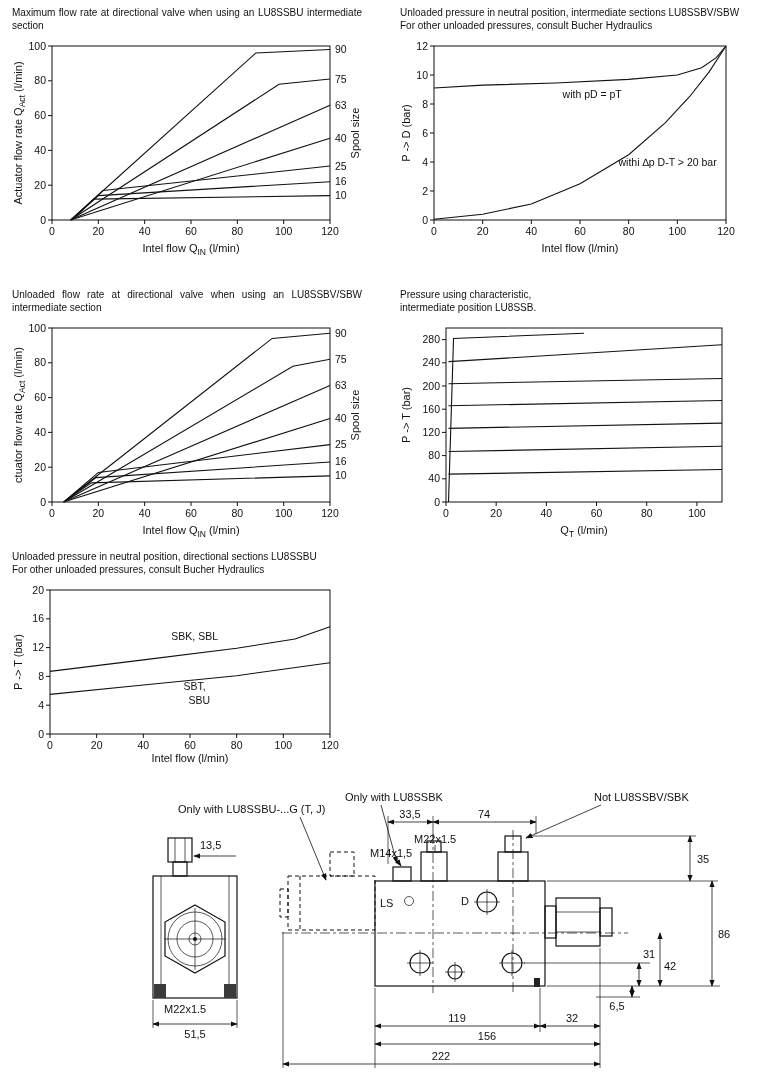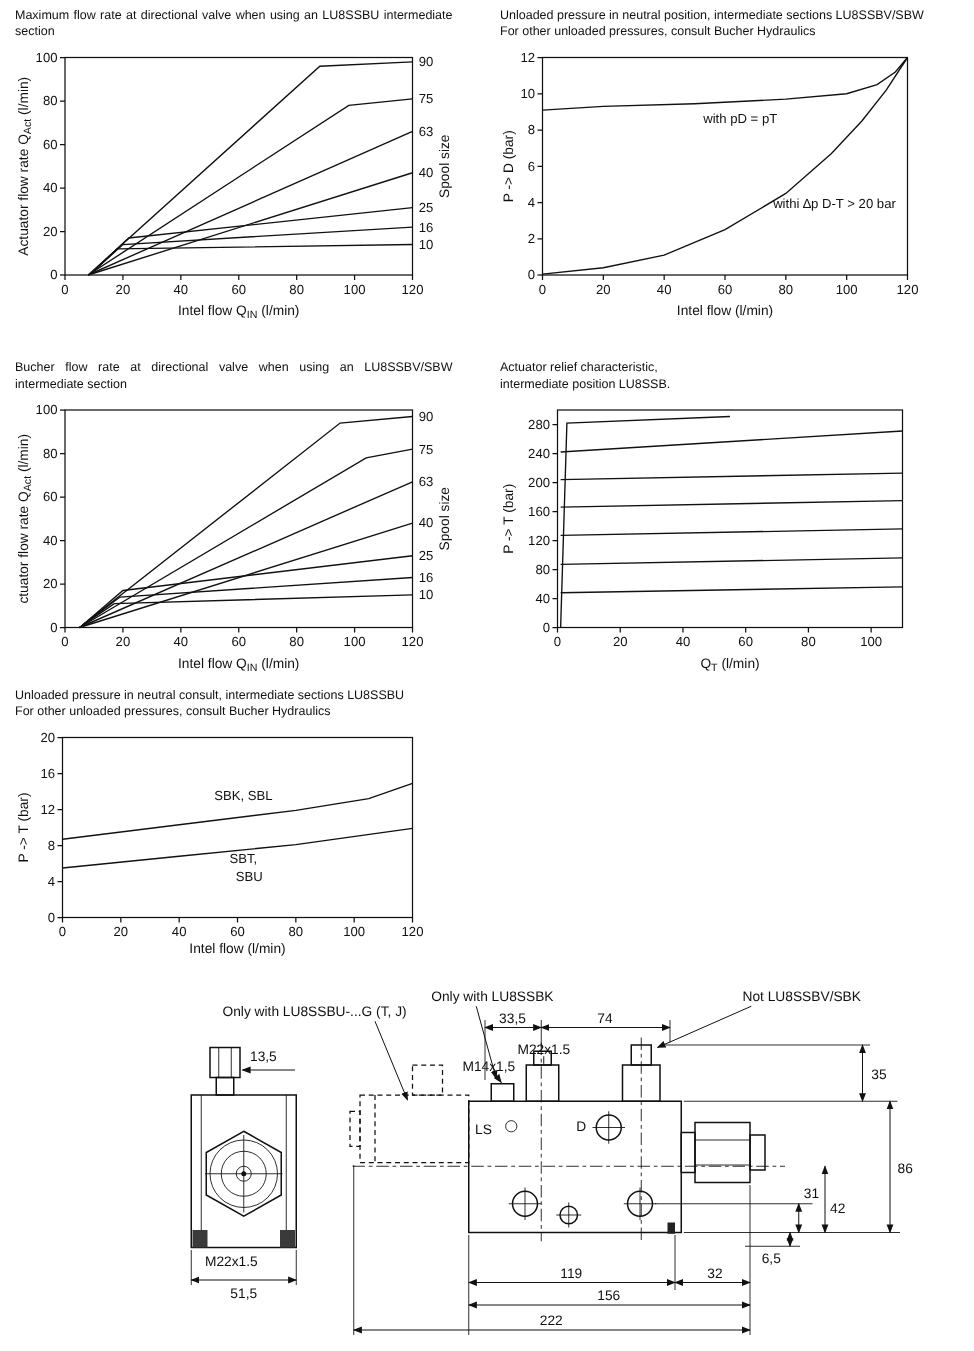--- a/index.html
+++ b/index.html
@@ -112,21 +112,21 @@
         <polyline points="34,181.275 82.66666666666666,176.2 131.33333333333331,166.05 180,145.75 228.66666666666666,116.75 265.16666666666663,84.85 289.5,58.75 308.96666666666664,34.099999999999994 326,8" fill="none" stroke="#111" stroke-width="1.1"></polyline>
         <text x="192.16666666666666" y="60.19999999999999" text-anchor="middle" font-size="10.5">with pD = pT</text>
         <text x="267.6" y="128.35" text-anchor="middle" font-size="10.5">withi ∆p D-T &gt; 20 bar</text>
         <text x="180" y="214" text-anchor="middle" font-size="11"><tspan>Intel flow (l/min)</tspan></text>
         <text transform="translate(10,95) rotate(-90)" text-anchor="middle" font-size="11"><tspan>P -&gt; D (bar)</tspan></text>
       </svg>
     </div>
 </div>
 
 <div class="sec" style="left:12px;top:288px;width:350px">
-  <p class="h">Bucher flow rate at directional valve when using an LU8SSBV/SBW intermediate section</p>
+  <p class="h">Unloaded flow rate at directional valve when using an LU8SSBV/SBW intermediate section</p>
   <div class="chart">
       <svg width="352" height="218" viewBox="0 0 352 218">
         <rect x="40" y="8" width="278" height="174" fill="none" stroke="#111" stroke-width="1"></rect>
         <line x1="40" y1="182" x2="40" y2="186" stroke="#111" stroke-width="1"></line>
         <text x="40" y="197" text-anchor="middle" font-size="10.5">0</text>
         <line x1="86.33333333333333" y1="182" x2="86.33333333333333" y2="186" stroke="#111" stroke-width="1"></line>
         <text x="86.33333333333333" y="197" text-anchor="middle" font-size="10.5">20</text>
         <line x1="132.66666666666666" y1="182" x2="132.66666666666666" y2="186" stroke="#111" stroke-width="1"></line>
         <text x="132.66666666666666" y="197" text-anchor="middle" font-size="10.5">40</text>
         <line x1="179" y1="182" x2="179" y2="186" stroke="#111" stroke-width="1"></line>
@@ -164,21 +164,21 @@
         <polyline points="53.9,180.26 79.38333333333333,162.86 318,155.9" fill="none" stroke="#111" stroke-width="1.1"></polyline>
         <text x="323" y="159.4" font-size="10.5">10</text>
         <text x="179" y="214" text-anchor="middle" font-size="11"><tspan>Intel flow Q</tspan><tspan dy="2.5" font-size="8.5">IN</tspan><tspan dy="-2.5"> (l/min)</tspan></text>
         <text transform="translate(10,95) rotate(-90)" text-anchor="middle" font-size="11"><tspan>ctuator flow rate Q</tspan><tspan dy="2.5" font-size="8.5">Act</tspan><tspan dy="-2.5"> (l/min)</tspan></text>
         <text transform="translate(347,95) rotate(-90)" text-anchor="middle" font-size="11">Spool size</text>
       </svg>
     </div>
 </div>
 
 <div class="sec" style="left:400px;top:288px;width:372px">
-  <p class="h">Actuator relief characteristic,</p>
+  <p class="h">Pressure using characteristic,</p>
   <p class="h">intermediate position LU8SSB.</p>
   <div class="chart">
       <svg width="336" height="218" viewBox="0 0 336 218">
         <rect x="46" y="8" width="276" height="174" fill="none" stroke="#111" stroke-width="1"></rect>
         <line x1="46" y1="182" x2="46" y2="186" stroke="#111" stroke-width="1"></line>
         <text x="46" y="197" text-anchor="middle" font-size="10.5">0</text>
         <line x1="96.18181818181819" y1="182" x2="96.18181818181819" y2="186" stroke="#111" stroke-width="1"></line>
         <text x="96.18181818181819" y="197" text-anchor="middle" font-size="10.5">20</text>
         <line x1="146.36363636363637" y1="182" x2="146.36363636363637" y2="186" stroke="#111" stroke-width="1"></line>
         <text x="146.36363636363637" y="197" text-anchor="middle" font-size="10.5">40</text>
@@ -211,21 +211,21 @@
         <polyline points="48.50909090909091,108.34 322,103.12" fill="none" stroke="#111" stroke-width="1.1"></polyline>
         <polyline points="48.50909090909091,131.54000000000002 322,126.32" fill="none" stroke="#111" stroke-width="1.1"></polyline>
         <polyline points="48.50909090909091,154.16 322,149.51999999999998" fill="none" stroke="#111" stroke-width="1.1"></polyline>
         <text x="184" y="214" text-anchor="middle" font-size="11"><tspan>Q</tspan><tspan dy="2.5" font-size="8.5">T</tspan><tspan dy="-2.5"> (l/min)</tspan></text>
         <text transform="translate(10,95) rotate(-90)" text-anchor="middle" font-size="11"><tspan>P -&gt; T (bar)</tspan></text>
       </svg>
     </div>
 </div>
 
 <div class="sec" style="left:12px;top:550px;width:352px">
-  <p class="h">Unloaded pressure in neutral consult, intermediate sections LU8SSBU</p>
+  <p class="h">Unloaded pressure in neutral position, directional sections LU8SSBU</p>
   <p class="h">For other unloaded pressures, consult Bucher Hydraulics</p>
   <div class="chart">
       <svg width="344" height="184" viewBox="0 0 344 184">
         <rect x="38" y="8" width="280" height="144" fill="none" stroke="#111" stroke-width="1"></rect>
         <line x1="38" y1="152" x2="38" y2="156" stroke="#111" stroke-width="1"></line>
         <text x="38" y="167" text-anchor="middle" font-size="10.5">0</text>
         <line x1="84.66666666666666" y1="152" x2="84.66666666666666" y2="156" stroke="#111" stroke-width="1"></line>
         <text x="84.66666666666666" y="167" text-anchor="middle" font-size="10.5">20</text>
         <line x1="131.33333333333331" y1="152" x2="131.33333333333331" y2="156" stroke="#111" stroke-width="1"></line>
         <text x="131.33333333333331" y="167" text-anchor="middle" font-size="10.5">40</text>

